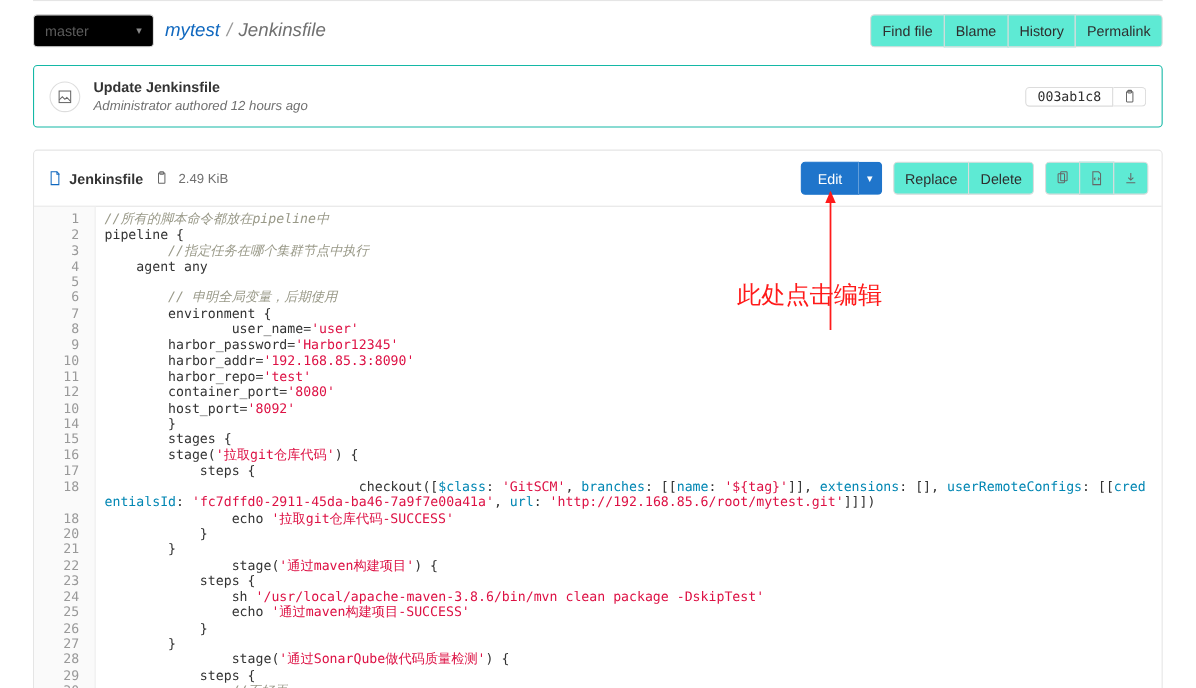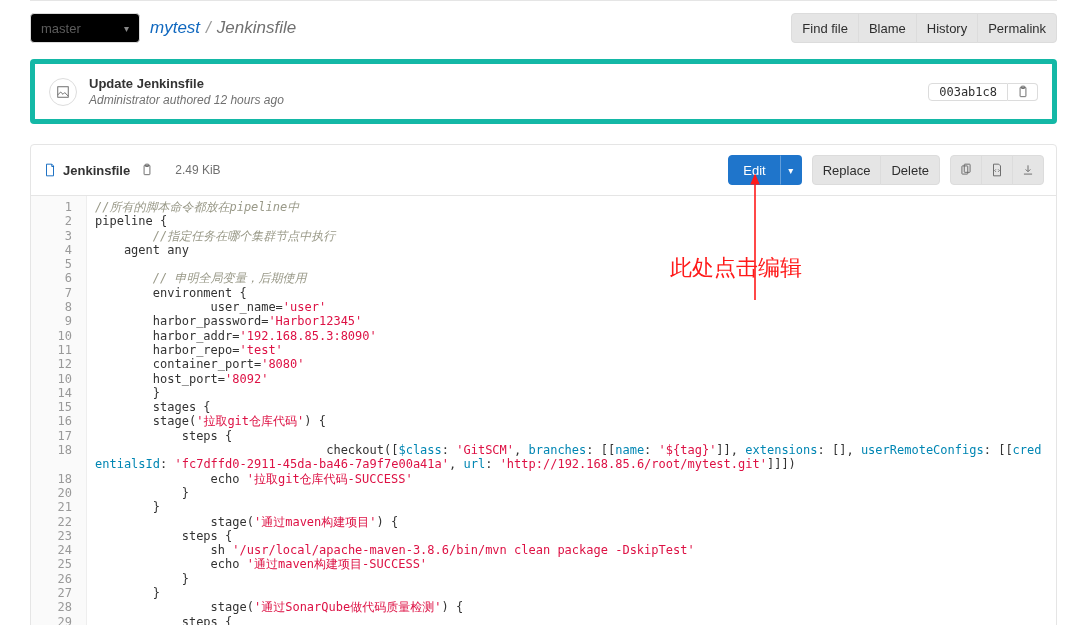--- a/index.html
+++ b/index.html
@@ -6,38 +6,38 @@
   body { font-family: -apple-system, "Segoe UI", Helvetica, Arial, sans-serif; font-size: 13px; color: #2e2e2e; background: #fff; }
   .page { width: 1087px; margin: 0 auto; padding: 0 30px; position: relative; }
   hr.topline { border: none; border-top: 1px solid #e5e5e5; margin-bottom: 12px; }
 
   .toolbar-row { display: flex; align-items: center; gap: 10px; margin-bottom: 16px; }
   .branch-select { width: 110px; height: 30px; border: 1px solid #dcdcdc; border-radius: 4px; background: #000000; display: flex; align-items: center; padding: 0 10px; justify-content: space-between; color: #5c5c5c; font-size: 13px; cursor: pointer; }
   .breadcrumbs { color: #707070; font-size: 17px; display: flex; gap: 6px; font-style: italic; }
   .breadcrumbs a { color: #1068bf; text-decoration: none; }
   .breadcrumbs .sep { color: #999; }
   .spacer { flex: 1; }
-  .btn { height: 30px; padding: 0 10px; border: 1px solid #dcdcdc; border-radius: 4px; background: #e5e5e5; color: #2e2e2e; font-size: 13px; display: inline-flex; align-items: center; justify-content: center; cursor: pointer; }
+  .btn { height: 30px; padding: 0 10px; border: 1px solid #dcdcdc; border-radius: 4px; background: #5eead4; color: #2e2e2e; font-size: 13px; display: inline-flex; align-items: center; justify-content: center; cursor: pointer; }
   .btn-group { display: flex; }
   .btn-group .btn:not(:first-child) { border-top-left-radius: 0; border-bottom-left-radius: 0; margin-left: -1px; }
   .btn-group .btn:not(:last-child) { border-top-right-radius: 0; border-bottom-right-radius: 0; }
   .iconbtn { width: 32px; padding: 0; }
 
-  .commit-card { border: 5px solid #14b8a6; border-radius: 4px; padding: 12px 14px; display: flex; align-items: center; gap: 12px; margin-bottom: 20px; }
+  .commit-card { border: 1px solid #14b8a6; border-radius: 4px; padding: 12px 14px; display: flex; align-items: center; gap: 12px; margin-bottom: 20px; }
   .avatar { width: 28px; height: 28px; border: 1px solid #ddd; border-radius: 50%; display: flex; align-items: center; justify-content: center; font-size: 8px; color: #888; }
   .commit-info .title { font-weight: 600; color: #333; }
   .commit-info .meta { color: #707070; font-size: 12px; margin-top: 2px; font-style: italic; }
   .commit-sha-group { display: flex; }
   .sha-box { font-family: Menlo, Consolas, monospace; font-size: 12px; border: 1px solid #dcdcdc; border-radius: 4px 0 0 4px; padding: 1px 10px; background: #fff; }
   .sha-copy { border: 1px solid #dcdcdc; border-left: none; border-radius: 0 4px 4px 0; width: 30px; display: flex; align-items: center; justify-content: center; cursor: pointer; }
 
   .file-card { border: 1px solid #e5e5e5; border-radius: 4px; }
   .file-header { display: flex; align-items: center; gap: 10px; padding: 10px 12px; border-bottom: 1px solid #e5e5e5; }
   .file-header .fname { font-weight: 600; color: #333; display: flex; align-items: center; gap: 6px; }
-  .file-header .fsize { color: #707070; font-size: 12px; display: flex; align-items: center; gap: 21px; }
+  .file-header .fsize { color: #707070; font-size: 12px; display: flex; align-items: center; gap: 8px; }
   .edit-btn { background: #1f75cb; color: #fff; border-color: #1f75cb; font-weight: 500; padding: 0 14px; }
   .edit-caret { background: #1f75cb; color: #fff; border-color: #1f75cb; border-left-color: rgba(255,255,255,.3); width: 22px; }
   .code-wrap { display: flex; font-family: Menlo, Consolas, monospace; font-size: 12px; line-height: 14.3px; }
   .lineno-col { background: #fafafa; border-right: 1px solid #eee; padding: 4px 8px 4px 0; text-align: right; min-width: 56px; color: #999; }
   .lineno-col div { padding-right: 6px; }
   .code-col { padding: 4px 8px; white-space: pre; color: #333; overflow: hidden; }
   .tok-c { color: #998; font-style: italic; }
   .tok-s { color: #d14; }
   .tok-p { color: #333; }
   .tok-n { color: #0086b3; }

